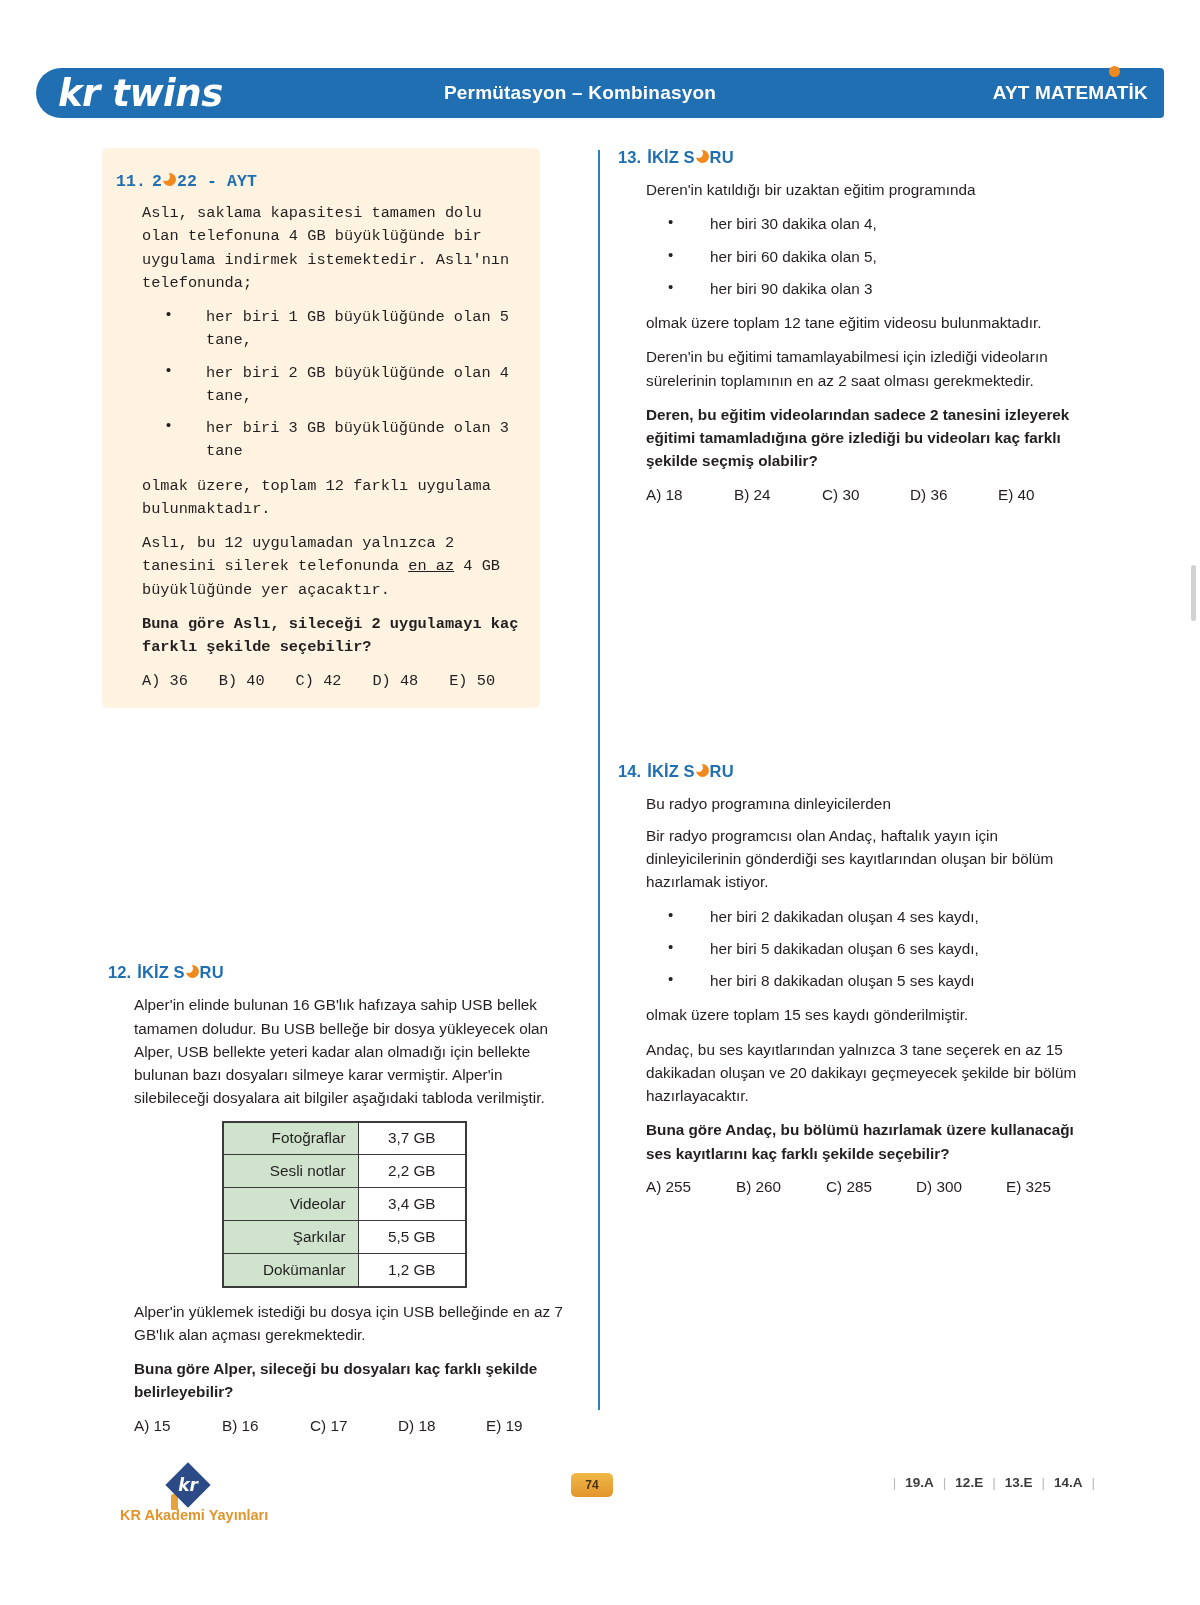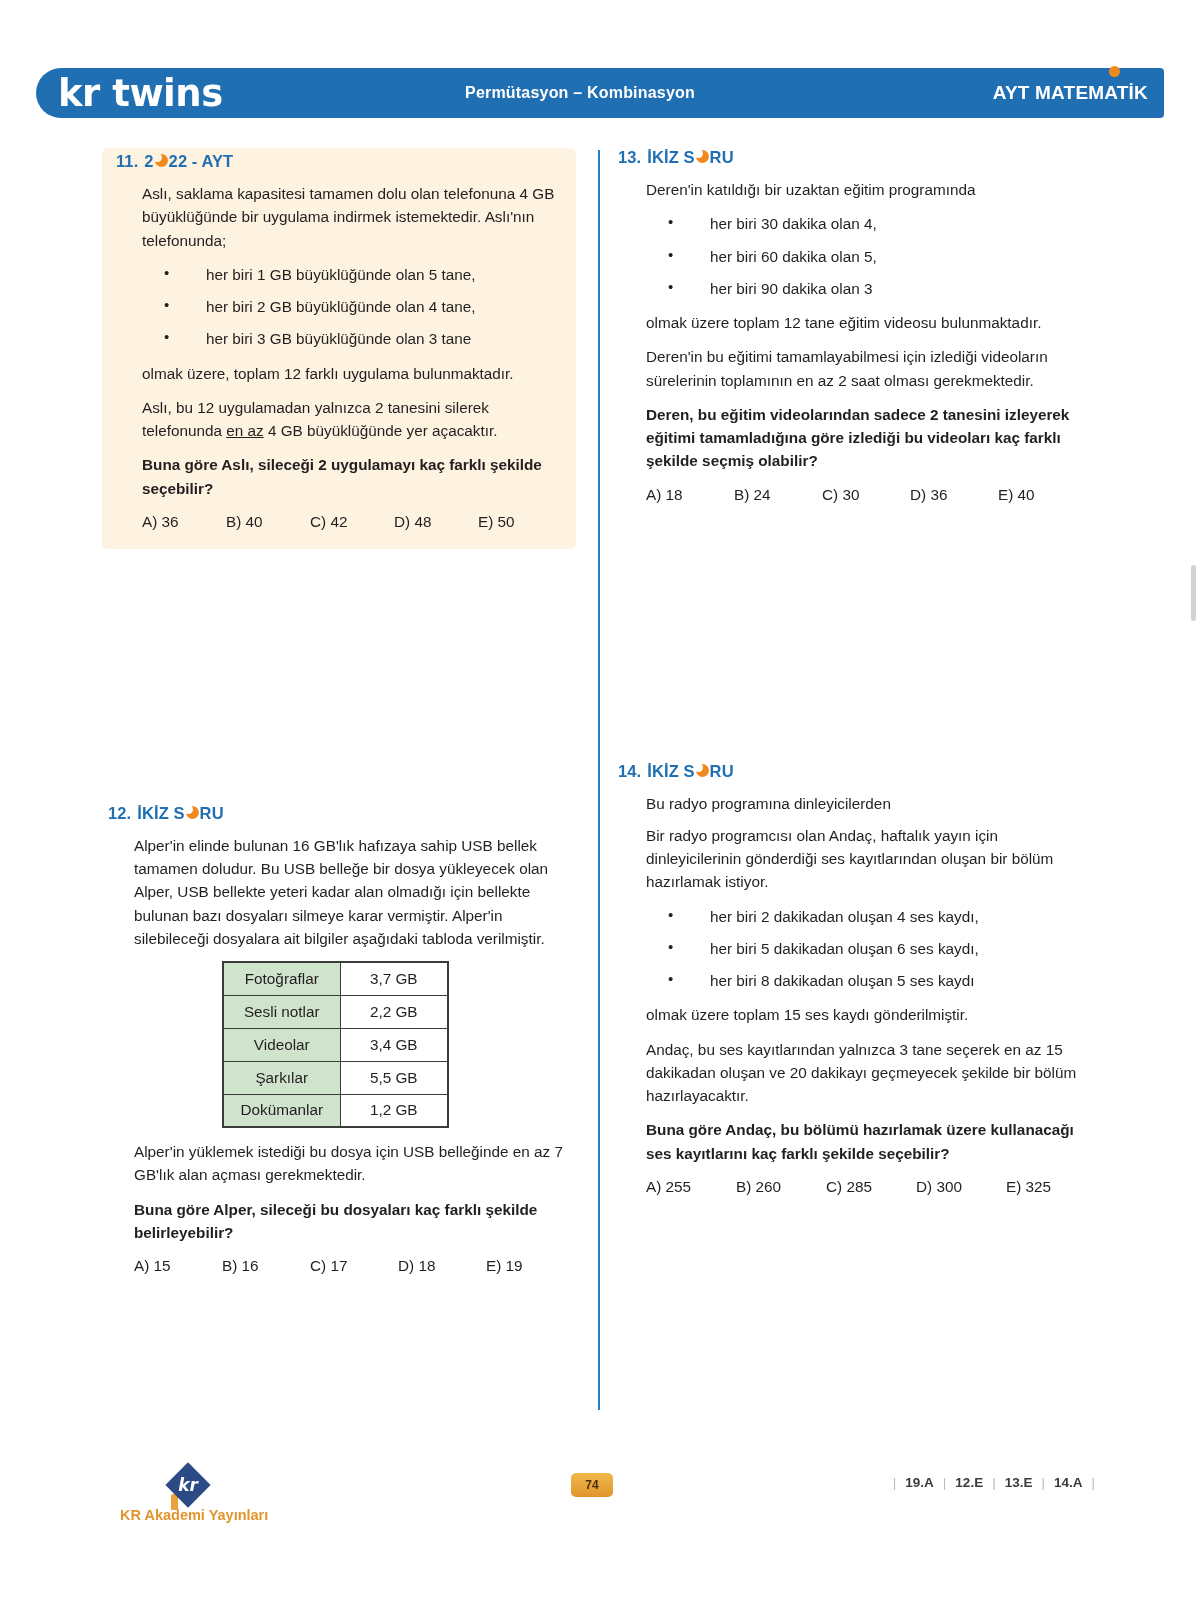--- a/index.html
+++ b/index.html
@@ -32,38 +32,39 @@
     width: 250px;
     padding-left: 22px;
     box-sizing: border-box;
     display: flex;
     align-items: center;
   }
   .logo-text {
     color: #ffffff;
     font-size: 37px;
     font-weight: bold;
+    font-style: italic;
     letter-spacing: -0.5px;
     position: relative;
     font-family: "DejaVu Sans", sans-serif;
   }
   .logo-dot {
     position: absolute;
     width: 11px;
     height: 11px;
     background: #f08a1e;
     border-radius: 50%;
     right: 44px;
     top: -2px;
   }
   .header-title {
     flex: 1;
     text-align: center;
     color: #ffffff;
-    font-size: 16px;
+    font-size: 19px;
     font-weight: bold;
     letter-spacing: 0.2px;
     margin-left: -40px;
   }
   .header-subject {
     width: 250px;
     text-align: right;
     padding-right: 16px;
     box-sizing: border-box;
     color: #ffffff;
@@ -82,24 +83,25 @@
     background: #2f7fbf;
   }
   .col-left  { position: absolute; left: 108px; top: 148px; width: 470px; }
   .col-right { position: absolute; left: 618px; top: 148px; width: 478px; }
 
   
   .qblock { position: relative; }
   .qblock.highlight {
     background: #fdf3e0;
     border-radius: 6px;
-    padding: 4px 14px 18px 14px;
+    padding: 24px 14px 18px 14px;
     margin-left: -6px;
-    width: 474px;
+    width: 438px;
     box-sizing: border-box;
+    font-family: Liberation Mono, monospace;
   }
   .q-head {
     font-size: 16.5px;
     font-weight: bold;
     color: #1f6fb2;
     margin-bottom: 11px;
     letter-spacing: 0.1px;
     display: flex;
     align-items: baseline;
   }
@@ -180,22 +182,22 @@
   }
   .gb-table td {
     border: 1.5px solid #3b3b3b;
     height: 33px;
     font-size: 15.3px;
     padding: 0 12px;
     box-sizing: border-box;
   }
   .gb-table td.name {
     background: #cfe3cd;
-    width: 117px;
-    text-align: center;
+    width: 135px;
+    text-align: right;
   }
   .gb-table td.size {
     background: #ffffff;
     width: 108px;
     text-align: center;
   }
 
   
   .gap-left { height: 255px; }
   .gap-right { height: 258px; }

